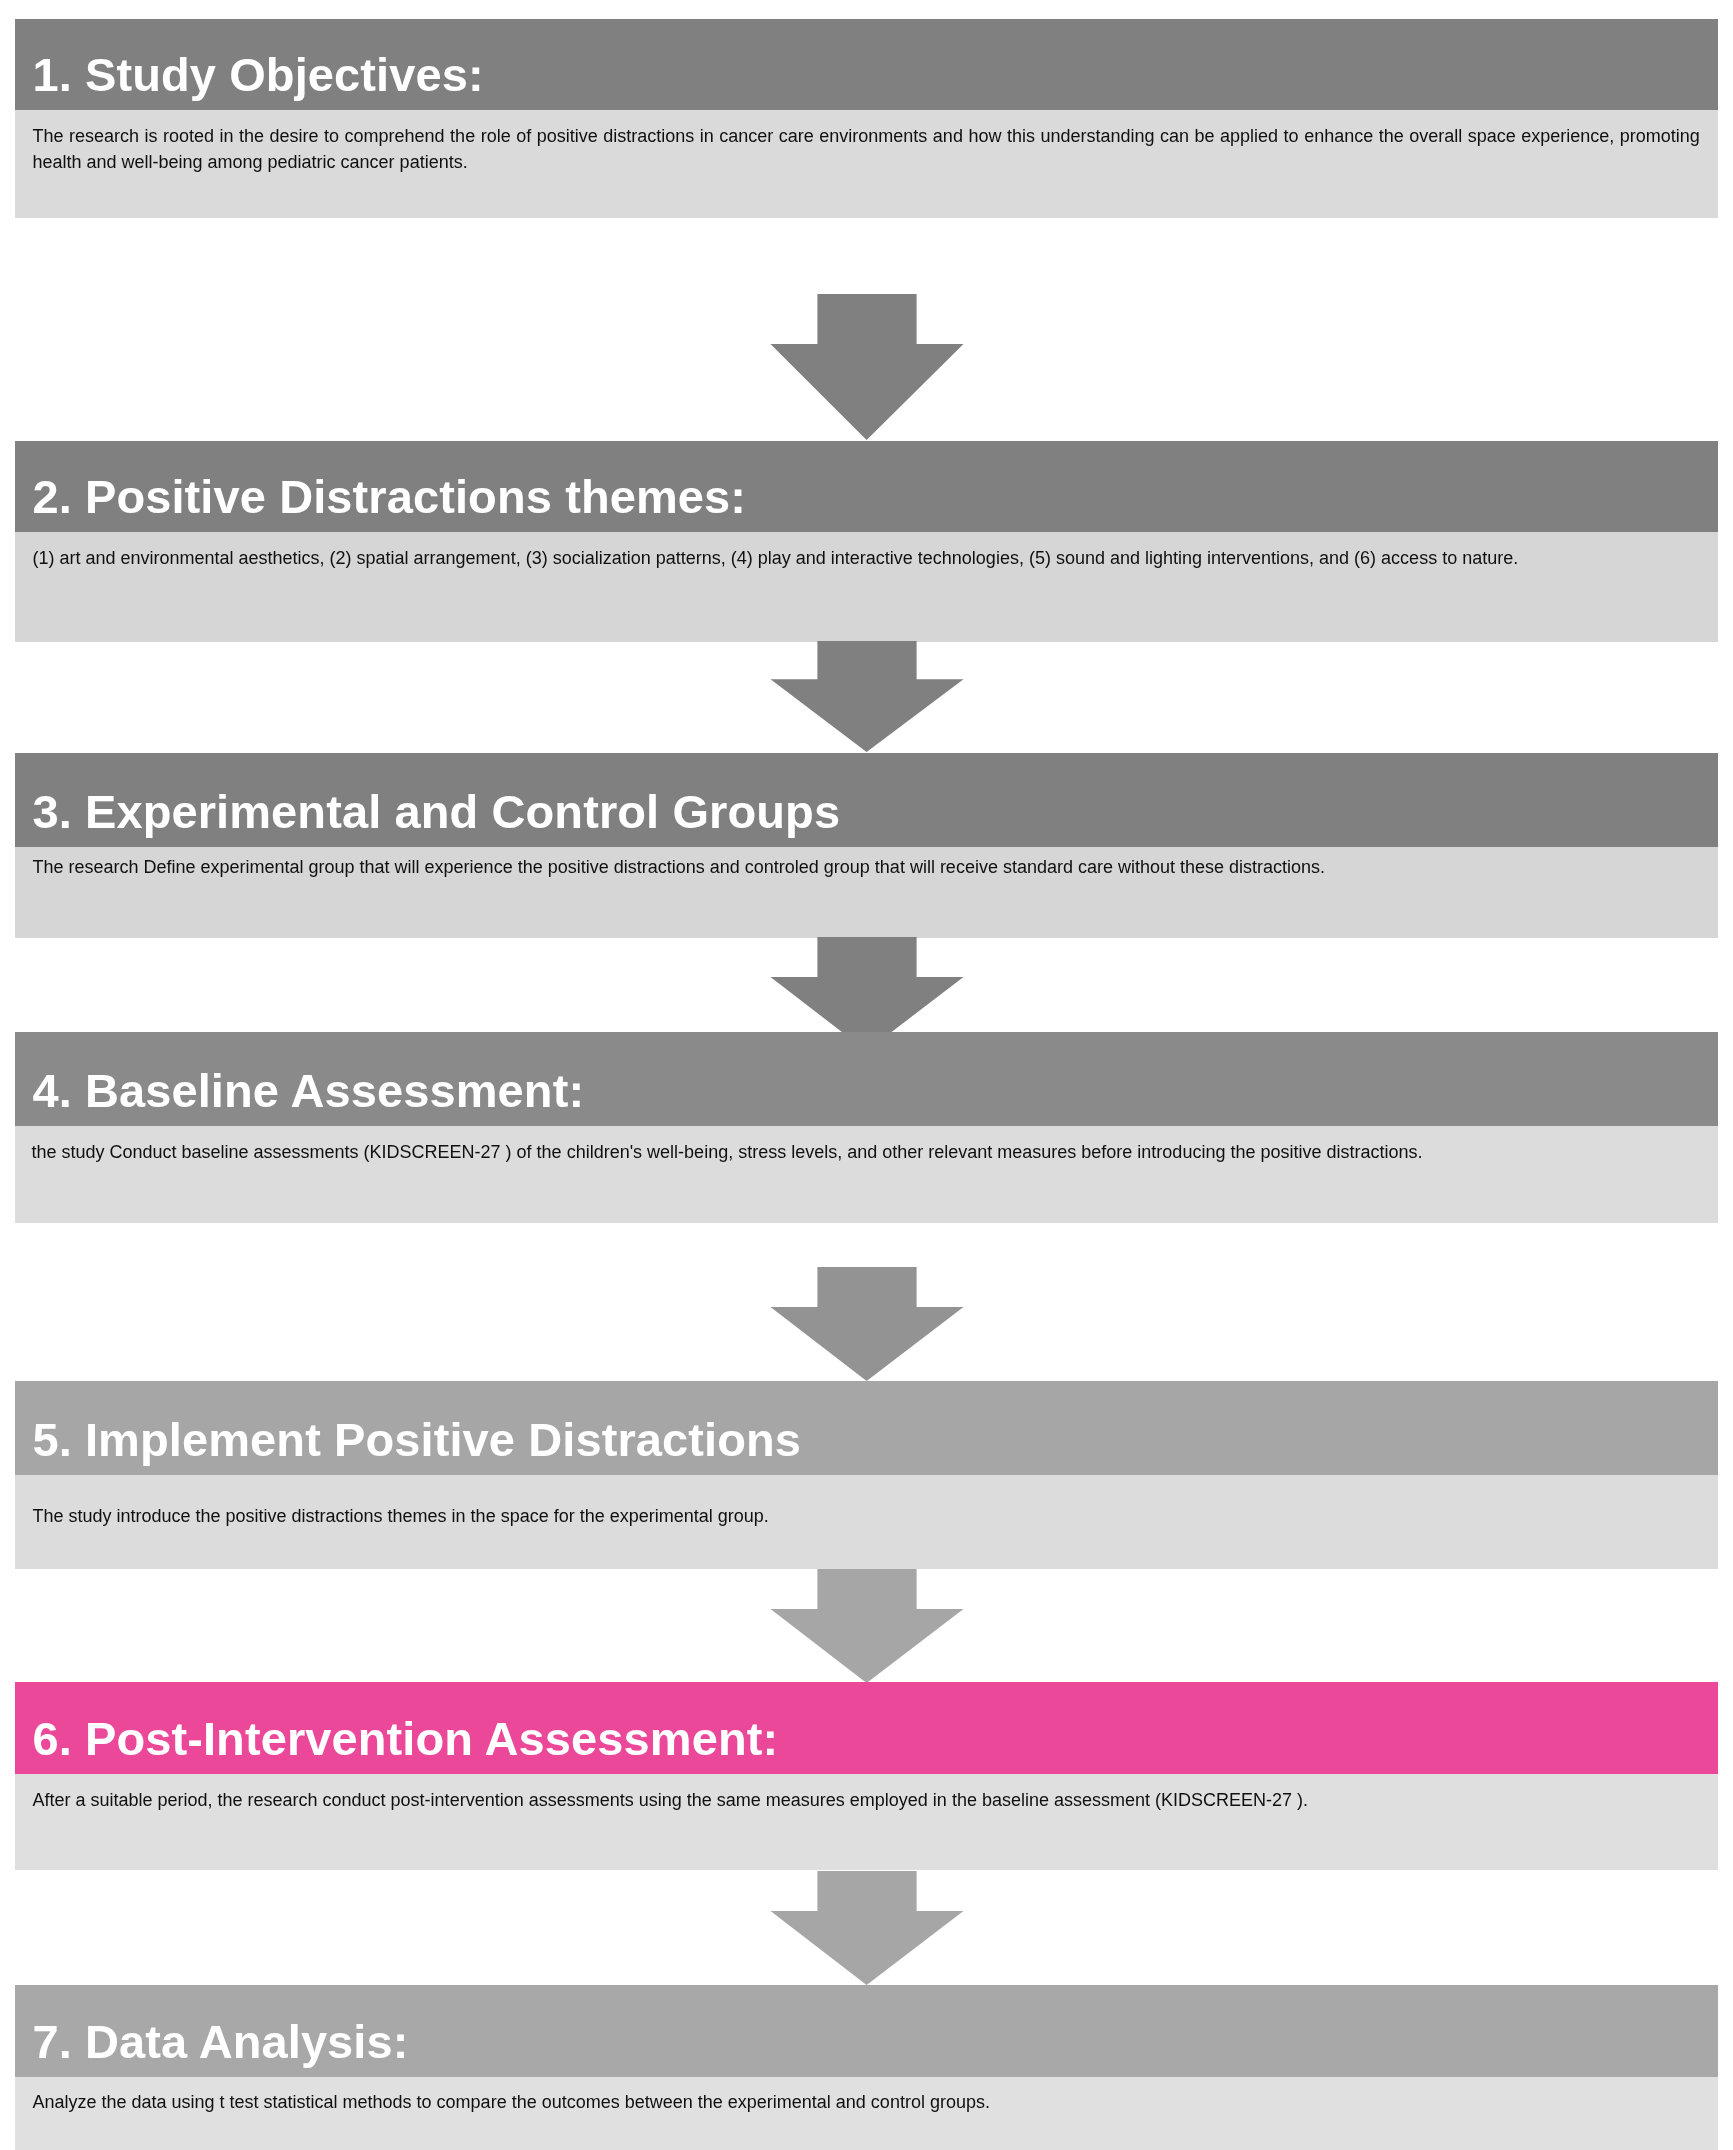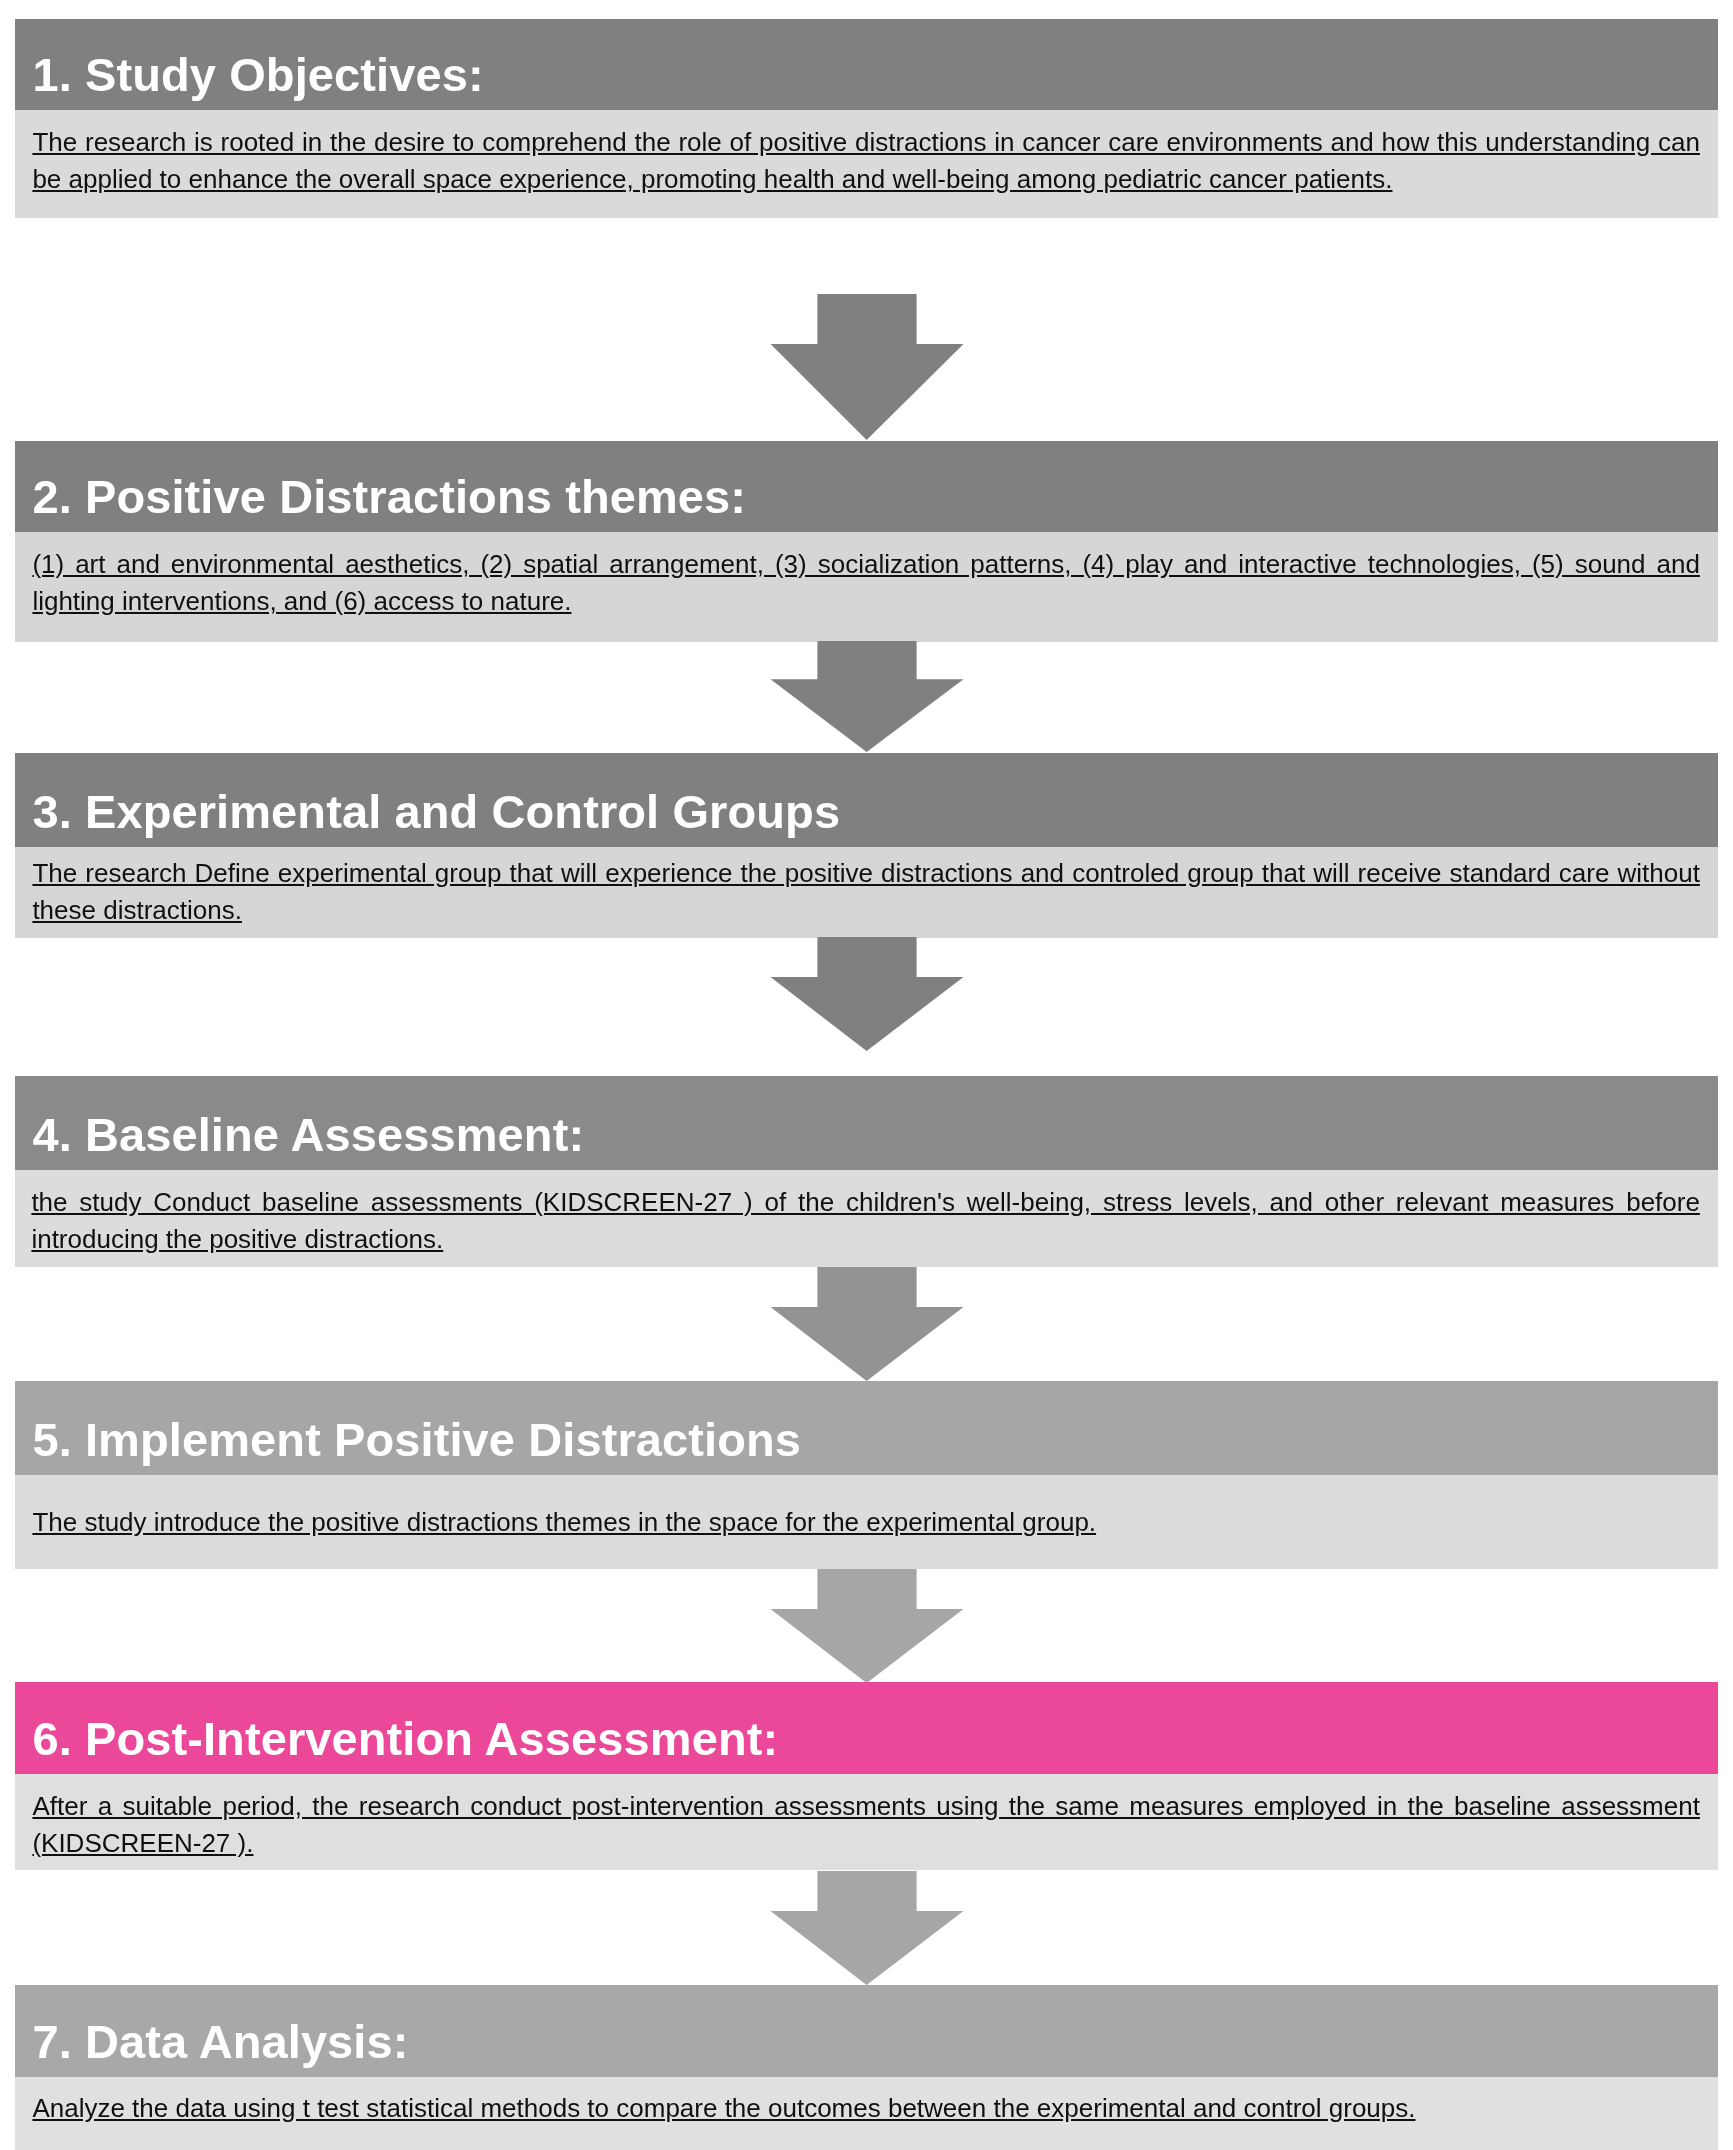--- a/index.html
+++ b/index.html
@@ -42,26 +42,25 @@
     font-size: 47px;
     letter-spacing: 0.1px;
     line-height: 1.05;
   }
 
   .step-body {
     box-sizing: border-box;
     width: 100%;
     background: #dadada;
     color: #101010;
-    font-size: 26px;
+    font-size: 18px;
     line-height: 1.42;
     padding: 14px 18.5px 14px 17px;
     text-align: justify;
     text-justify: inter-word;
-    text-decoration: underline;
   }
   .step-body.tight {
     padding-top: 7.7px;
   }
 
   .arrow {
     position: absolute;
     left: 0;
     width: 1734px;
   }
@@ -114,21 +113,21 @@
       <span>The research Define experimental group that will experience the positive distractions and controled group that will receive standard care without these distractions.</span>
     </div>
   </div>
 
   <div class="arrow" style="top:937px; height:114px;">
     <svg viewBox="0 0 2255 148" preserveAspectRatio="none" aria-hidden="true">
       <polygon points="1063,0 1192,0 1192,52 1253,52 1127,148 1002,52 1063,52" fill="#808080"></polygon>
     </svg>
   </div>
 
-  <div class="step" style="top:1076px;">
+  <div class="step" style="top:1032px;">
     <div class="step-header" style="height:94px; background:#8a8a8a;">
       <span>4. Baseline Assessment:</span>
     </div>
     <div class="step-body" style="height:97px; background:#dcdcdc;padding-left:16px;">
       <span>the study Conduct baseline assessments (KIDSCREEN-27 ) of the children's well-being, stress levels, and other relevant measures before introducing the positive distractions.</span>
     </div>
   </div>
 
   <div class="arrow" style="top:1267px; height:114px;">
     <svg viewBox="0 0 2255 148" preserveAspectRatio="none" aria-hidden="true">

